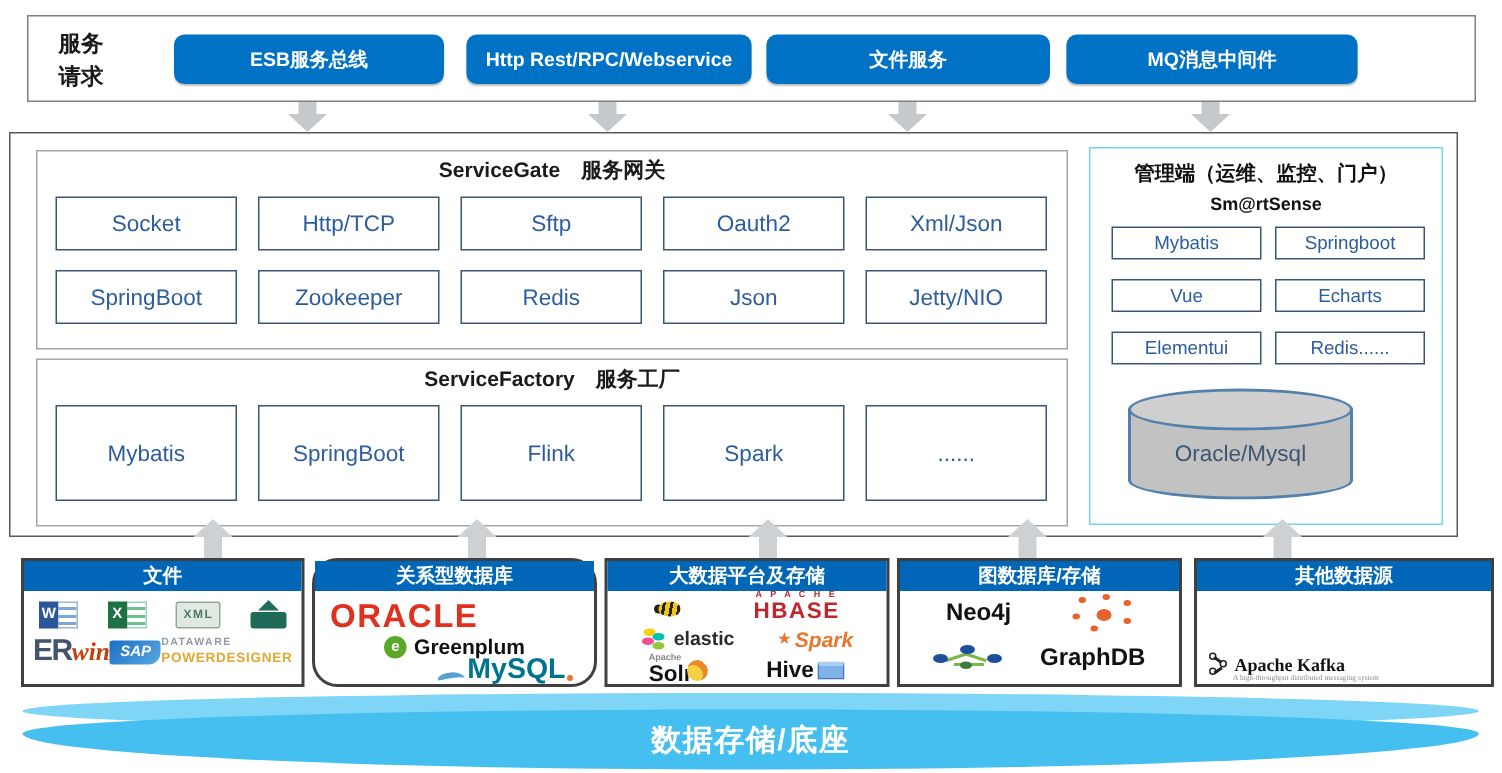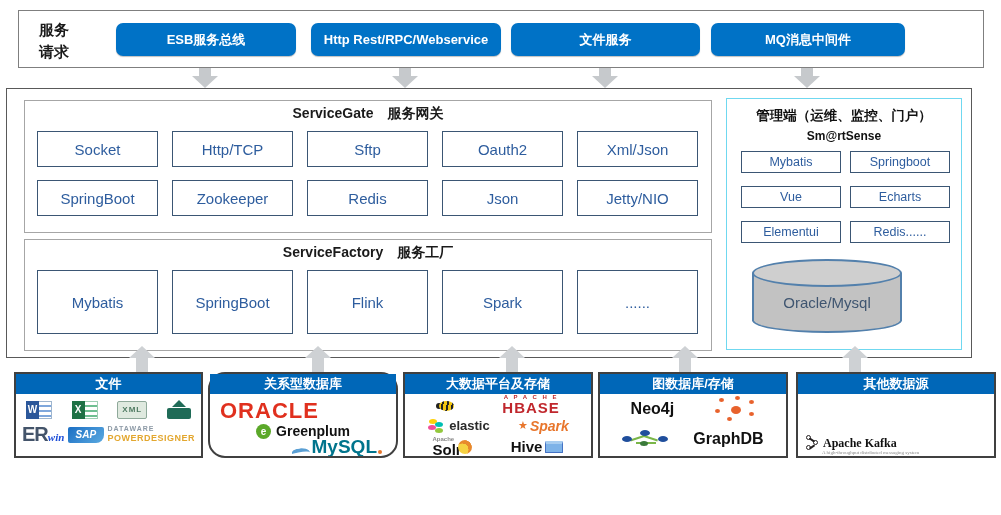--- a/index.html
+++ b/index.html
@@ -63,21 +63,21 @@
   .doc-tile { width:13px; height:18px; color:#fff; font-size:10px; font-weight:bold; display:flex; align-items:center; justify-content:center; }
   .doc-page { width:13px; height:18px; border:1px solid #9fb6cf; border-left:none; background:repeating-linear-gradient(to bottom,#fff 0 3px,#7fa7dc 3px 5px); }
   .word .doc-tile { background:#2b579a; }
   .excel .doc-tile { background:#1e7145; }
   .excel .doc-page { border-color:#9fcfb4; background:repeating-linear-gradient(to bottom,#fff 0 3px,#6fbf92 3px 5px); }
   .xml-icon { width:30px; height:18px; background:#dfe9df; border:1px solid #8fa99a; border-radius:2px; font-size:8px; font-weight:bold; color:#4f7a62; display:flex; align-items:center; justify-content:center; letter-spacing:1px; }
   .gfile-icon .tri { width:0; height:0; border-left:7px solid transparent; border-right:7px solid transparent; border-bottom:7px solid #1f6b57; margin:0 auto 1px auto; }
   .gfile-icon .rect { width:24px; height:11px; background:#1f6b57; border-radius:2px; }
   .erwin { display:flex; align-items:baseline; }
   .erwin .er { font-size:20px; font-weight:bold; color:#44546a; letter-spacing:-1px; }
-  .erwin .win { font-family:"Liberation Serif","DejaVu Serif",serif; font-style:italic; font-size:11px; font-weight:bold; color:#1d4ed8; }
+  .erwin .win { font-family:"Liberation Serif","DejaVu Serif",serif; font-style:italic; font-size:17px; font-weight:bold; color:#c2410c; }
   .sap-badge { width:36px; height:16px; background:linear-gradient(135deg,#1b6fc4,#5aa9e0); border-radius:2px 2px 8px 2px; color:#fff; font-size:10px; font-weight:bold; font-style:italic; display:flex; align-items:center; justify-content:center; }
   .pd-col { display:flex; flex-direction:column; align-items:flex-start; line-height:1.2; }
   .dataware { font-size:7px; font-weight:bold; color:#8d9aa6; letter-spacing:1px; }
   .powerdesigner { font-size:9px; font-weight:bold; color:#e3a72f; letter-spacing:.5px; }
 
   
   .oracle-txt { font-size:22px; font-weight:bold; color:#e0301e; letter-spacing:1px; padding:4px 0 0 10px; }
   .gp-row { justify-content:center; gap:5px; margin-top:-1px; }
   .gp-dot { width:15px; height:15px; border-radius:50%; background:#5ba829; color:#fff; font-size:10px; font-weight:bold; display:flex; align-items:center; justify-content:center; }
   .gp-txt { font-size:14px; font-weight:bold; color:#111; }
@@ -415,14 +415,19 @@
       <div class="row o-row3">
         <span class="jsonxml-txt">Json/XML</span>
         <div class="mini-excel doc-icon excel">
             <div class="doc-tile">X</div>
             <div class="doc-page"></div>
           </div>
       </div>
     </div>
   </div>
 
+  <div class="base-disc">
+    <div class="disc-top"></div>
+    <div class="disc-front"></div>
+    <div class="disc-label">数据存储/底座</div>
+  </div>
 
 </div>
 
 </body></html>

